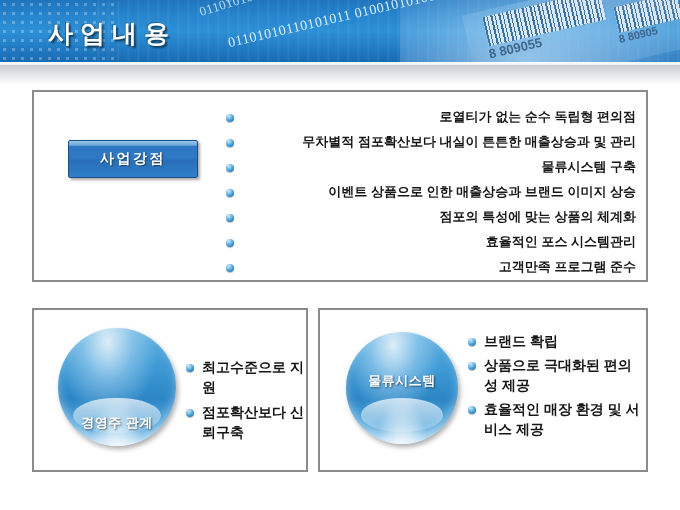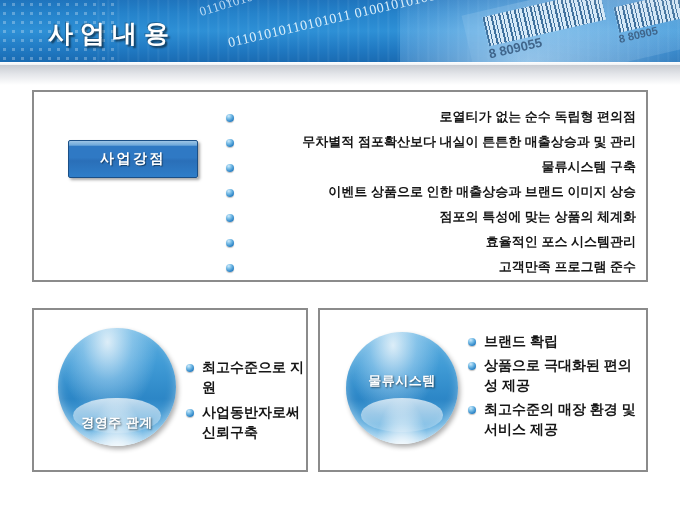--- a/index.html
+++ b/index.html
@@ -309,21 +309,21 @@
     <span class="sphere-label">경영주 관계</span>
   </div>
 
   <ul class="bullet-list" id="list-owner">
     <li class="bullet-item">
       <span class="bullet-dot"></span>
       <span>최고수준으로 지원</span>
     </li>
     <li class="bullet-item">
       <span class="bullet-dot"></span>
-      <span>사업동반자로써 신뢰구축</span>
+      <span>점포확산보다 신뢰구축</span>
     </li>
   </ul>
 </div>
 
 <div class="panel" id="panel-customer">
 
   <div class="sphere" id="sphere-customer">
     <span class="sphere-label">물류시스템</span>
   </div>
 
@@ -331,16 +331,16 @@
     <li class="bullet-item">
       <span class="bullet-dot"></span>
       <span>브랜드 확립</span>
     </li>
     <li class="bullet-item">
       <span class="bullet-dot"></span>
       <span>상품으로 극대화된 편의성 제공</span>
     </li>
     <li class="bullet-item">
       <span class="bullet-dot"></span>
-      <span>최고수준의 매장 환경 및 서비스 제공</span>
+      <span>효율적인 매장 환경 및 서비스 제공</span>
     </li>
   </ul>
 </div>
 
 </body></html>

